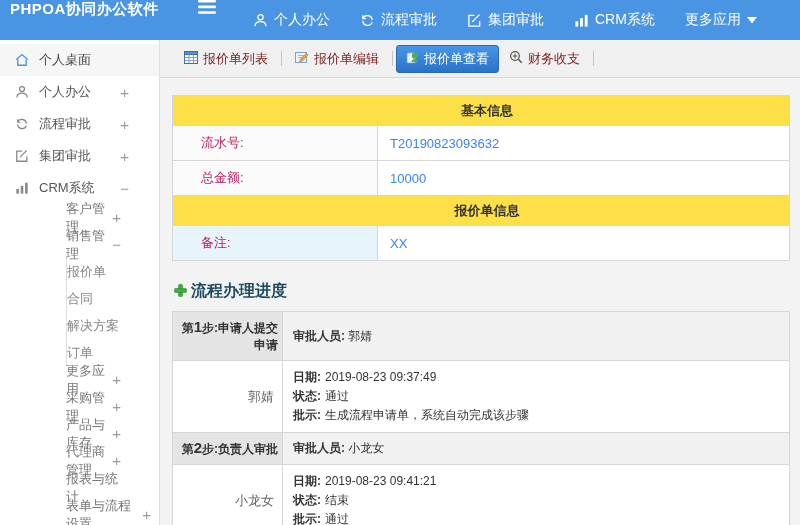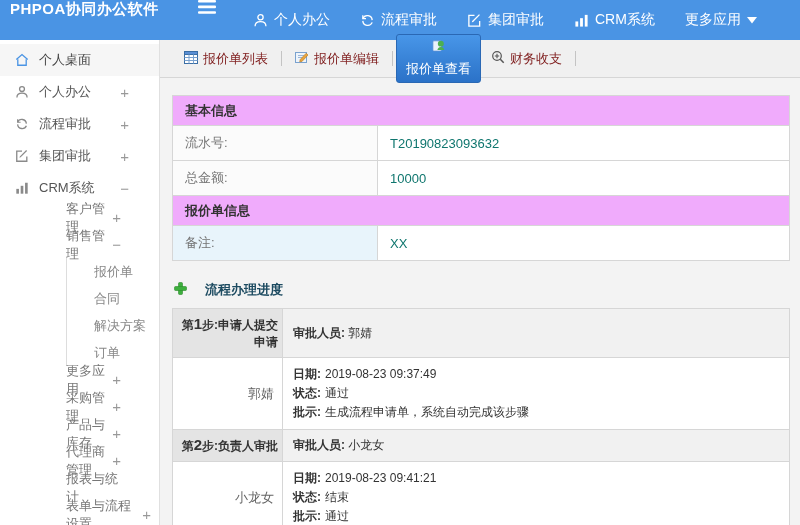--- a/index.html
+++ b/index.html
@@ -20,41 +20,41 @@
   
   .sidebar { width:160px; flex:none; background:#fff; border-right:1px solid #e0e0e0; padding-top:4px; overflow:hidden; }
   .side-item { display:flex; align-items:center; font-size:13px; color:#555; cursor:pointer; }
   .side-item .icon { width:16px; margin-right:9px; display:flex; justify-content:center; }
   .side-item .toggle { margin-left:auto; color:#999; font-size:15px; line-height:1; }
   .l1 { height:32px; padding:0 30px 0 14px; }
   .l1.current { background:#f6f6f6; color:#444; }
   .l2 { height:27px; padding:0 38px 0 66px; color:#777; }
   .l2.inline-toggle { padding-right:8px; }
   .l2.inline-toggle .toggle { margin-left:2px; }
-  .l3 { height:27px; margin-left:66px; border-left:1px solid #ddd; padding-left:27px; color:#888; }
+  .l3 { height:27px; margin-left:66px; border-left:1px solid #ddd; color:#888; }
 
   
   .main { flex:1; background:#f3f3f3; display:flex; flex-direction:column; min-width:0; }
   .tabbar { height:38px; flex:none; background:#f0f0f0; border-bottom:1px solid #d6d6d6; display:flex; align-items:center; padding-left:14px; }
   .tab { display:flex; align-items:center; gap:5px; font-size:13px; color:#7f1d1d; padding:4px 9px; cursor:pointer; border:1px solid transparent; }
-  .tab.active { background:linear-gradient(#4896e8,#2b72c8); color:#fff; border-radius:3px; border:1px solid #2a68b4;flex-direction:column; }
+  .tab.active { background:linear-gradient(#4896e8,#2b72c8); color:#fff; border-radius:3px; border:1px solid #2a68b4; }
   .tab-sep { height:15px; border-left:1px solid #c4c4c4; margin:0 3px; }
 
   .content { padding:17px 10px 0 12px; }
 
   table { border-collapse:collapse; background:#fff; }
   .info-table { width:618px; border:1px solid #c9c9c9; font-size:13px; }
   .info-table td { border:1px solid #d6d6d6; }
-  .sec-header td { background:#f0abfc; height:30px; padding-left:12px; font-weight:bold; color:#333; font-size:13px; }
-  .info-label { width:205px; height:35px; padding-left:12px; background:#fbfbfb; color:#737373; }
+  .sec-header td { background:#fde047; height:30px; padding-left:12px; font-weight:bold; color:#333; font-size:13px;text-align:center; }
+  .info-label { width:205px; height:35px; padding-left:28px; background:#fbfbfb; color:#be185d; }
   .info-label.hl { background:#e8f4fb; }
-  .info-value { padding-left:12px; color:#0f766e; }
-
-  .wf-title { margin:20px 0 9px 2px; display:flex; align-items:center; gap:18px;
-    font-size:13px; font-weight:bold; color:#1d4b61; }
+  .info-value { padding-left:12px; color:#3b82f6; }
+
+  .wf-title { margin:20px 0 9px 2px; display:flex; align-items:center; gap:4px;
+    font-size:16px; font-weight:bold; color:#1d4b61; }
 
   .wf-table { width:618px; border:1px solid #c9c9c9; font-size:12px; }
   .wf-table td { border:1px solid #d6d6d6; vertical-align:middle; }
   .step-label { width:110px; background:#e4e4e4; font-weight:bold; color:#333; padding:6px 4px 6px 8px; height:30px;text-align:right; }
   .step-label .num { font-size:15px; }
   .step-approver { background:#f1f1f1; padding-left:10px; color:#333; }
   .step-approver b { color:#333; }
   .name-cell { background:#fff; text-align:right; padding-right:8px; color:#666; font-size:13px; height:64px; }
   .detail-cell { background:#fff; padding:6px 0 6px 10px; color:#333; }
   .detail-line { margin:2px 0; line-height:17px; }

